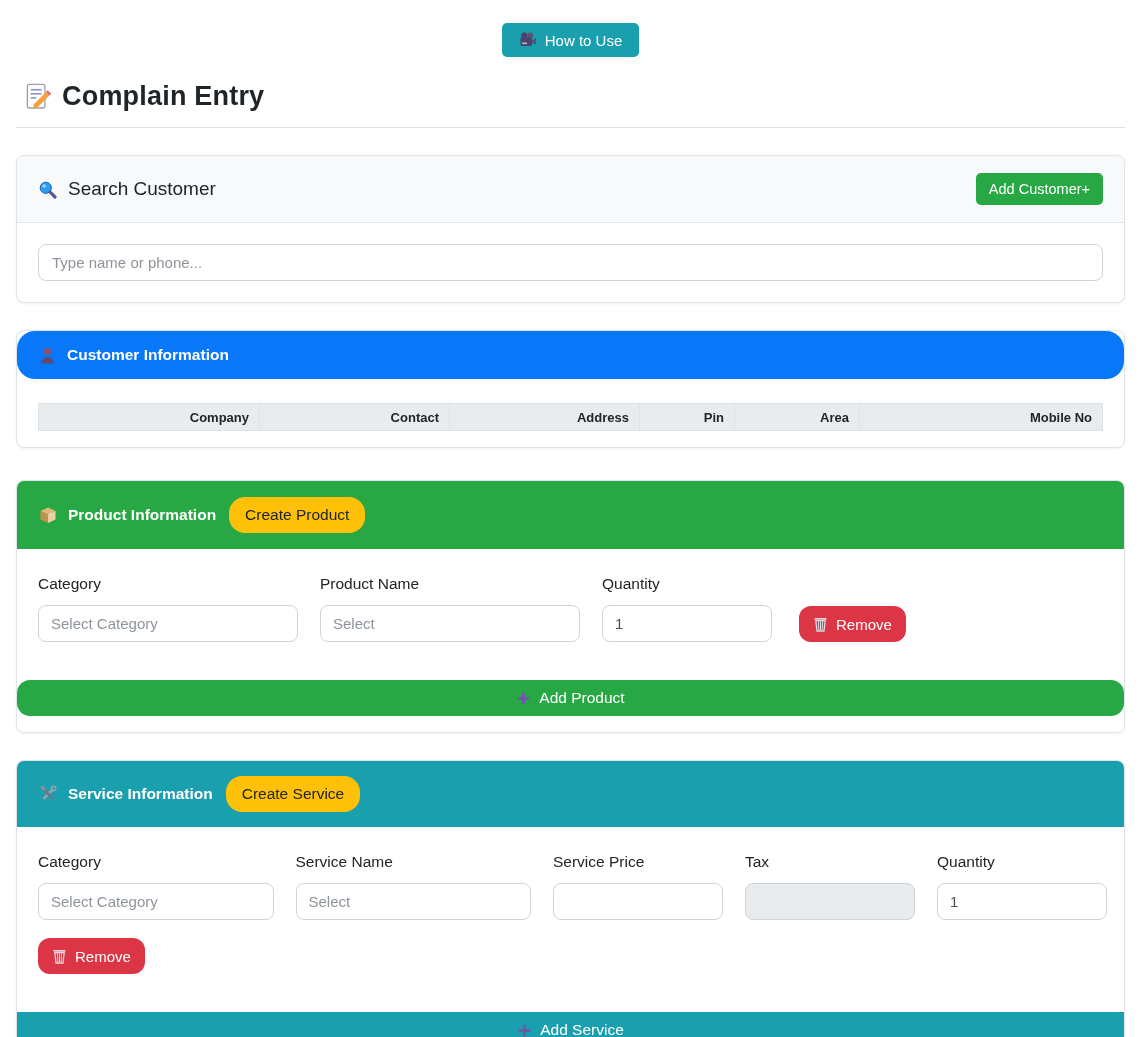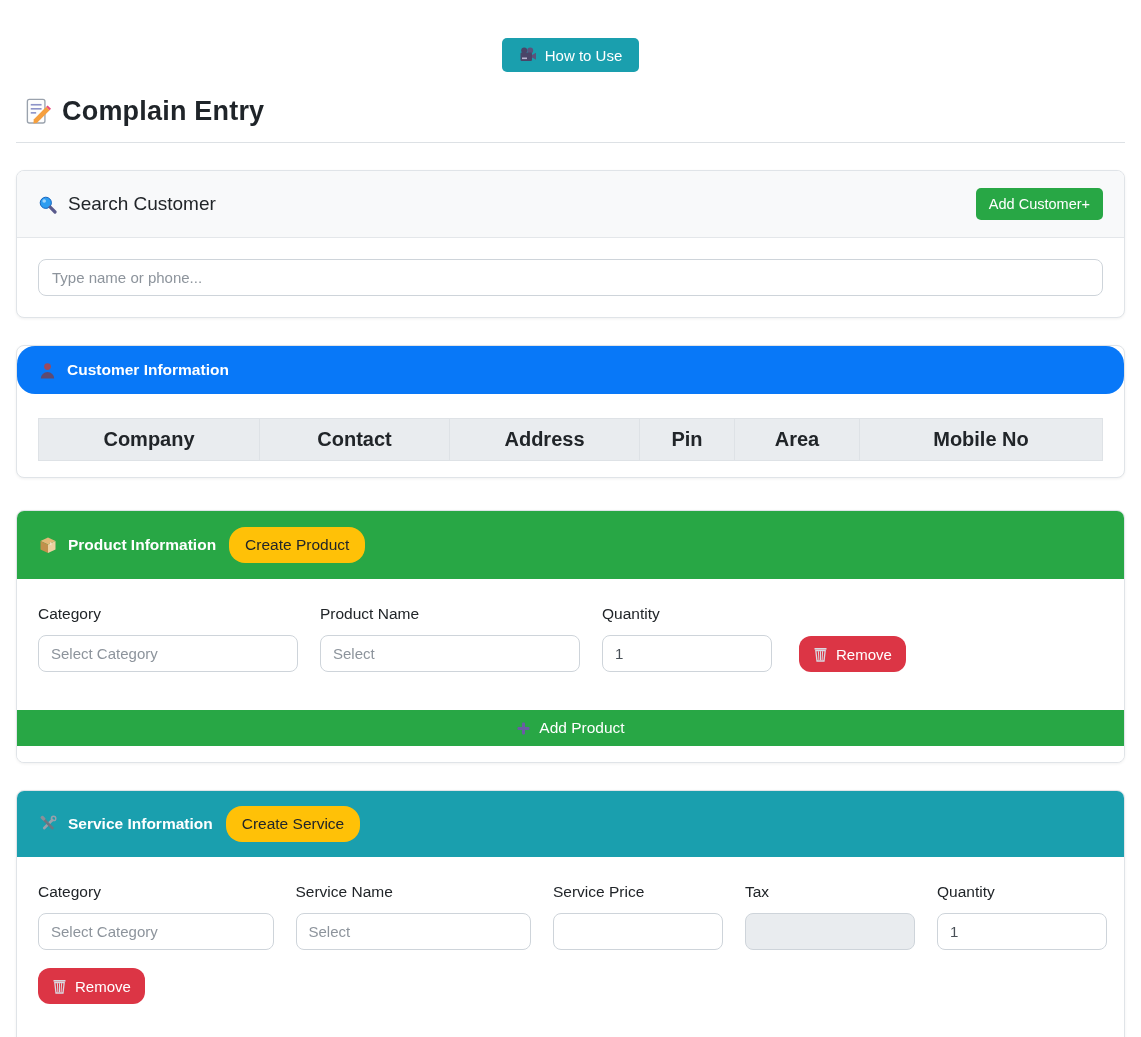--- a/index.html
+++ b/index.html
@@ -5,21 +5,21 @@
   * { box-sizing: border-box; margin: 0; padding: 0; }
   html, body { width: 1141px; }
   body {
     font-family: "Liberation Sans", "DejaVu Sans", sans-serif;
     background: #ffffff;
     color: #212529;
     width: 1141px;
     height: 1037px;
     overflow: hidden;
   }
-  .topbar { display: flex; justify-content: center; padding-top: 38px; }
+  .topbar { display: flex; justify-content: center; padding-top: 23px; }
   .btn { border: none; cursor: pointer; font-family: inherit; display: inline-flex; align-items: center; gap: 8px; }
   .btn-howto {
     background: var(--info-teal, #1a9fae);
     color: #fff; font-size: 15px; padding: 8px 17px; border-radius: 5px; height: 34px;
   }
   .container { padding: 0 16px; }
   .page-title-row {
     display: flex; align-items: center; gap: 11px;
     margin-top: 24px; padding-bottom: 15px; padding-left: 8px;
     border-bottom: 1px solid #dde1e5;
@@ -57,38 +57,38 @@
     font-size: 15.5px; padding: 8px 16px; border-radius: 16px; height: 36px; margin-left: 2px;
   }
   .btn-red {
     background: var(--danger-red, #dc3545); color: #fff;
     font-size: 15px; padding: 8px 14px; border-radius: 12px; height: 36px;
   }
   .btn-bar {
     width: 100%; justify-content: center; border-radius: 0;
     color: #fff; font-size: 15.5px; height: 36px;
   }
-  .btn-bar.green { background: var(--success-green, #28a745); }
+  .btn-bar.green { background: var(--success-green, #28a745); border-radius: 13px; }
   .btn-bar.teal  { background: var(--info-teal, #1a9fae); }
   .card-bottom-strip { height: 16px; background: #fff; }
 
   .card-body { padding: 21px; }
   .search-input {
     width: 100%; height: 37px; border: 1px solid #ced4da; border-radius: 8px;
     padding: 8px 13px; font-size: 15px; font-family: inherit; color: #b91c1c; outline: none;
   }
   input::placeholder { color: #8d949c; }
 
   .table-wrap { padding: 24px 21px 16px 21px; }
   table { width: 100%; border-collapse: collapse; }
   th {
     background: var(--table-head-bg, #e9ecef);
     border: 1px solid #dee2e6;
-    text-align: center; font-size: 20px; font-weight: 700; color: #212529;
-    padding: 5px 10px; height: 42px;
+    text-align: right; font-size: 13px; font-weight: 700; color: #212529;
+    padding: 5px 10px; height: 27px;
   }
   .col-company { width: 221px; } .col-contact { width: 190px; } .col-address { width: 190px; }
   .col-pin { width: 95px; } .col-area { width: 125px; }
 
   .fields-body { padding: 26px 17px 38px 21px; }
   .fields-row { display: flex; align-items: flex-end; gap: 22px; }
   .field { display: flex; flex-direction: column; }
   .field label { font-size: 15.5px; font-weight: 500; color: #212529; margin-bottom: 12px; }
   .field input {
     height: 37px; border: 1px solid #ced4da; border-radius: 8px;

